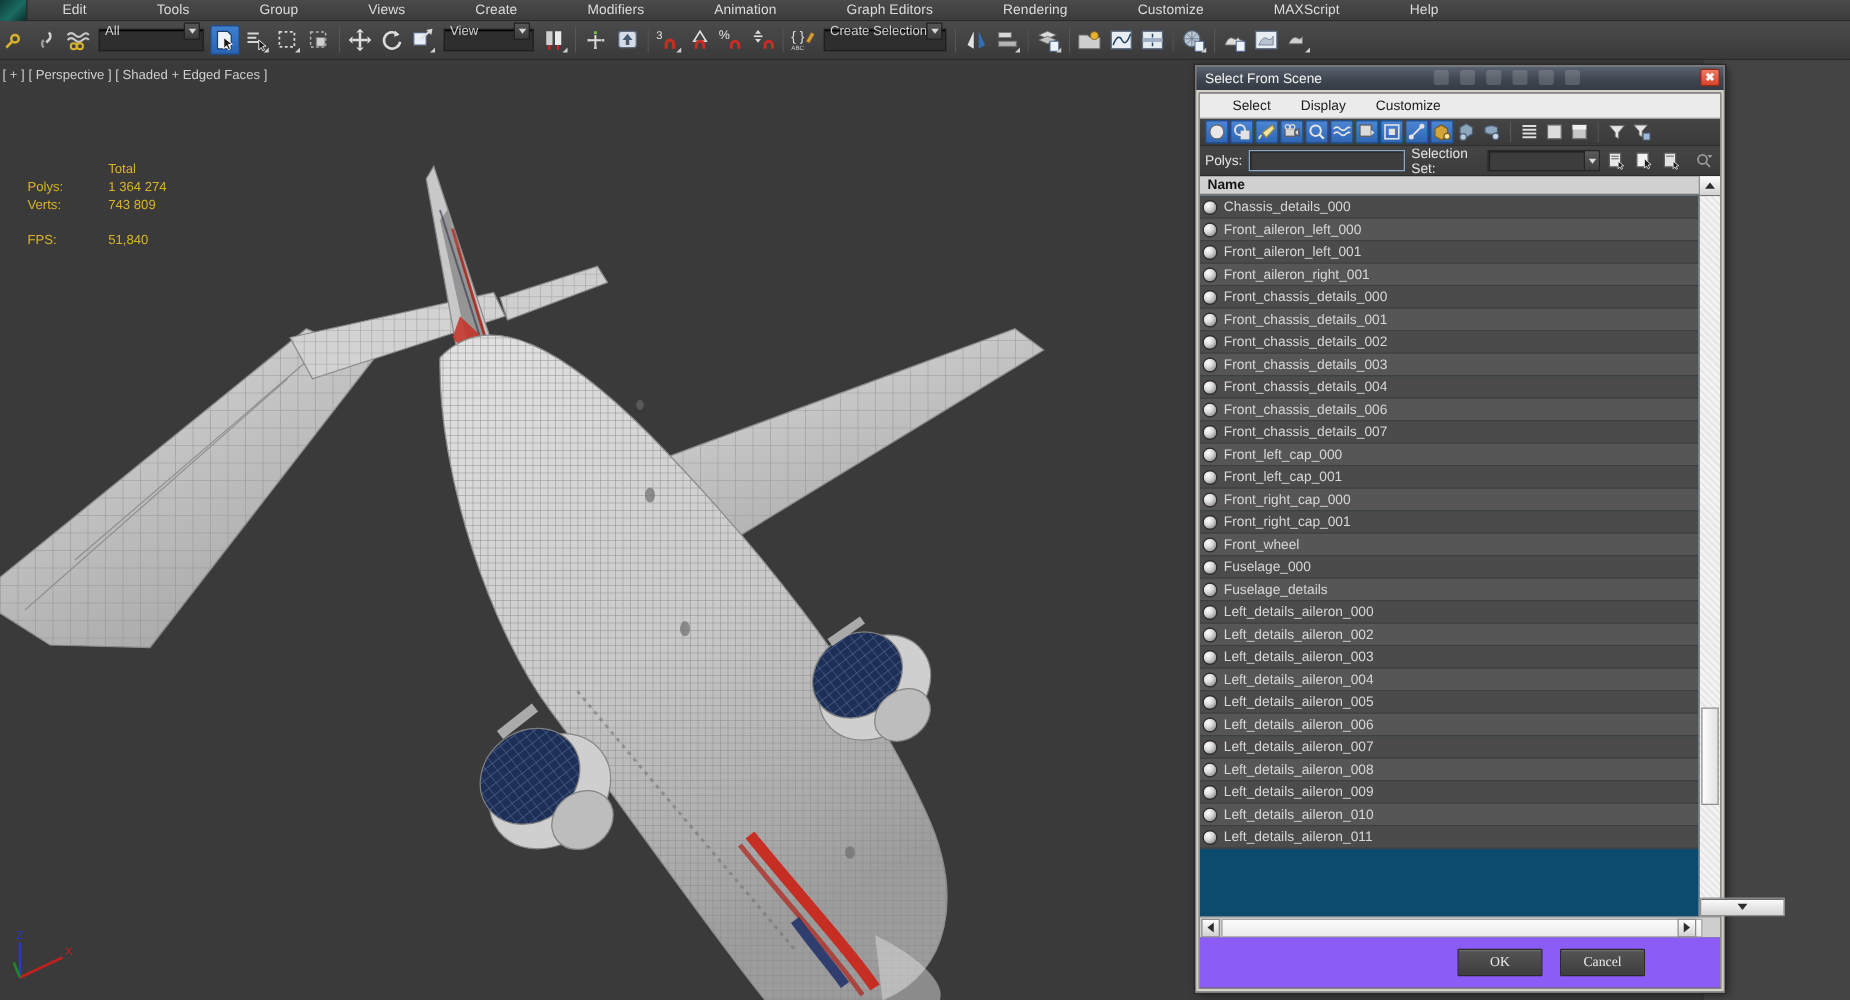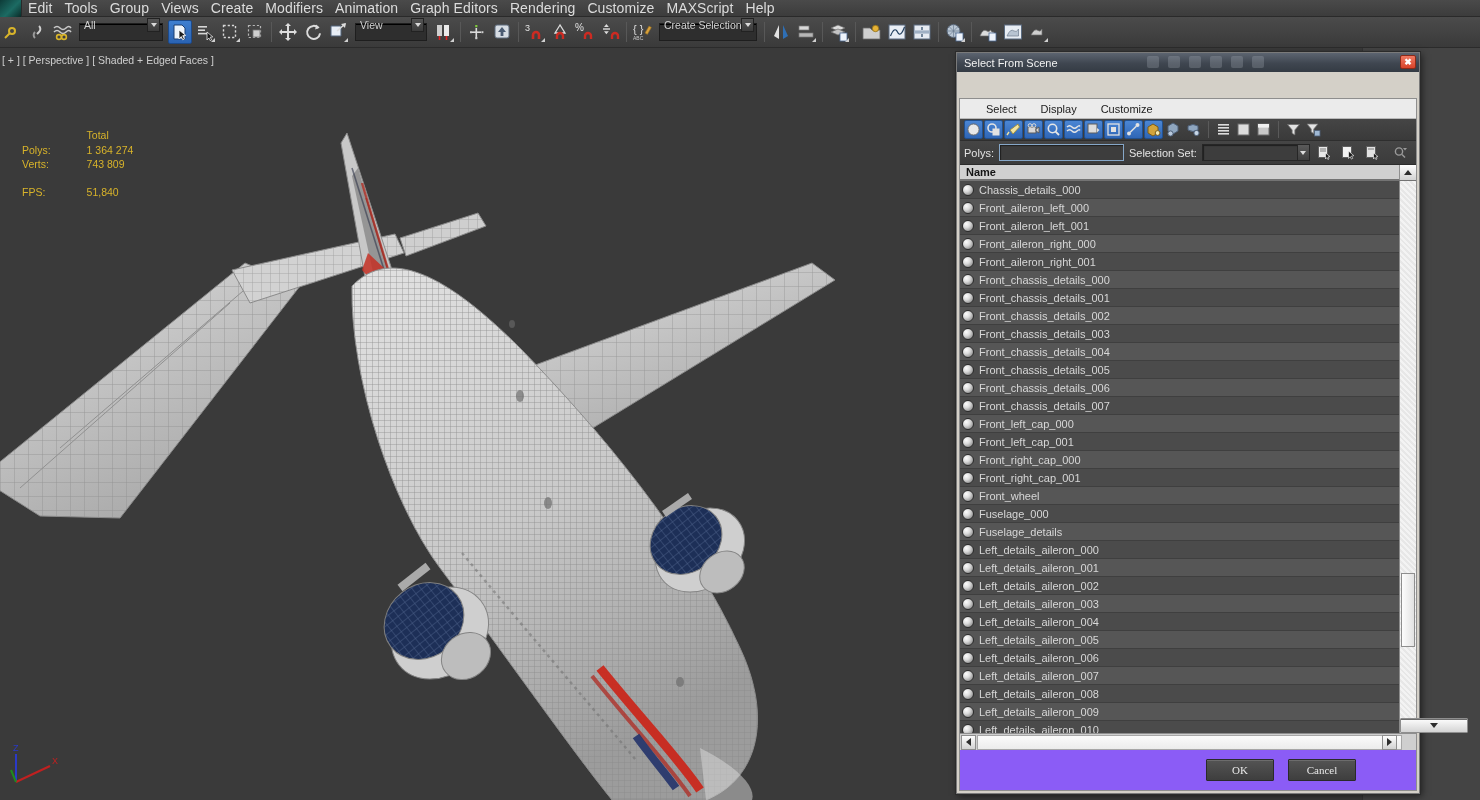--- a/index.html
+++ b/index.html
@@ -12,21 +12,21 @@
   .menubar{
     position:absolute; left:0; top:0; width:1480px; height:17px;
     background:linear-gradient(#4a4a4a,#3c3c3c);
     border-bottom:1px solid #2a2a2a;
     display:flex; align-items:center; padding-left:0px;
   }
   .maxlogo{ width:22px; height:17px;
     background:linear-gradient(135deg,#0d3b38,#1c6b63 55%,#0a2b28);
     border-right:1px solid #2a2a2a; }
   .menu-item{
-    color:#dcdcdc; font-size:14px; padding:0 6px; line-height:17px;
+    color:#dcdcdc; font-size:11px; padding:0 28px; line-height:17px;
     white-space:nowrap; letter-spacing:.1px;
   }
 
   
   .toolbar{
     position:absolute; left:0; top:17px; width:1480px; height:31px;
     background:linear-gradient(#4b4b4b,#3a3a3a);
     border-bottom:1px solid #2b2b2b;
     display:flex; align-items:center; gap:1px; padding-left:0px;
   }
@@ -72,25 +72,25 @@
   .plane-wrap{ position:absolute; left:0; top:0; width:960px; height:752px; }
 
   
   .cmdpanel{
     position:absolute; right:0; top:48px; width:118px; height:752px;
     background:#444444; border-left:1px solid #333;
   }
 
   
   .dlg{
-    position:absolute; left:956px; top:52px; width:464px; height:742px;
+    position:absolute; left:956px; top:52px; width:424px; height:742px;
     background:#d4d0c8;
     border:1px solid #7a7a7a;
     box-shadow:0 0 0 1px #2b2b2b, 2px 2px 7px rgba(0,0,0,.55);
-    display:flex; flex-direction:column;gap:24px;
+    display:flex; flex-direction:column;
   }
   .dlg-title{
     height:19px; flex:0 0 auto; position:relative;
     background:linear-gradient(#5c6470,#3f4650 55%,#343b44);
     display:flex; align-items:center; padding-left:7px;
   }
   .dlg-title .t{ color:#f2f2f2; font-size:11px; }
   .dlg-title .ghosts{ position:absolute; left:190px; top:3px; width:180px; height:13px;
      opacity:.20; display:flex; gap:9px; }
   .dlg-title .ghosts i{ display:block; width:12px; height:12px; background:#cfd6df;
@@ -817,24 +817,20 @@
             <div class="row">
               <span class="sphere"></span>
               <span class="rowname">Front_aileron_left_000</span>
             </div>
             <div class="row">
               <span class="sphere"></span>
               <span class="rowname">Front_aileron_left_001</span>
             </div>
             <div class="row">
               <span class="sphere"></span>
-              <span class="rowname">Front_aileron_right_000</span>
-            </div>
-            <div class="row">
-              <span class="sphere"></span>
               <span class="rowname">Front_aileron_right_001</span>
             </div>
             <div class="row">
               <span class="sphere"></span>
               <span class="rowname">Front_chassis_details_000</span>
             </div>
             <div class="row">
               <span class="sphere"></span>
               <span class="rowname">Front_chassis_details_001</span>
             </div>
@@ -845,24 +841,20 @@
             <div class="row">
               <span class="sphere"></span>
               <span class="rowname">Front_chassis_details_003</span>
             </div>
             <div class="row">
               <span class="sphere"></span>
               <span class="rowname">Front_chassis_details_004</span>
             </div>
             <div class="row">
               <span class="sphere"></span>
-              <span class="rowname">Front_chassis_details_005</span>
-            </div>
-            <div class="row">
-              <span class="sphere"></span>
               <span class="rowname">Front_chassis_details_006</span>
             </div>
             <div class="row">
               <span class="sphere"></span>
               <span class="rowname">Front_chassis_details_007</span>
             </div>
             <div class="row">
               <span class="sphere"></span>
               <span class="rowname">Front_left_cap_000</span>
             </div>
@@ -886,24 +878,20 @@
               <span class="sphere"></span>
               <span class="rowname">Fuselage_000</span>
             </div>
             <div class="row">
               <span class="sphere"></span>
               <span class="rowname">Fuselage_details</span>
             </div>
             <div class="row">
               <span class="sphere"></span>
               <span class="rowname">Left_details_aileron_000</span>
-            </div>
-            <div class="row">
-              <span class="sphere"></span>
-              <span class="rowname">Left_details_aileron_001</span>
             </div>
             <div class="row">
               <span class="sphere"></span>
               <span class="rowname">Left_details_aileron_002</span>
             </div>
             <div class="row">
               <span class="sphere"></span>
               <span class="rowname">Left_details_aileron_003</span>
             </div>
             <div class="row">

